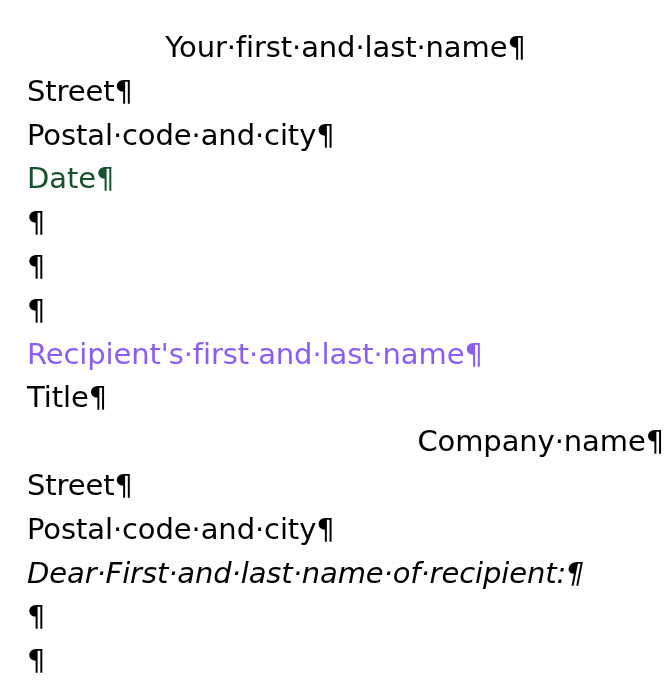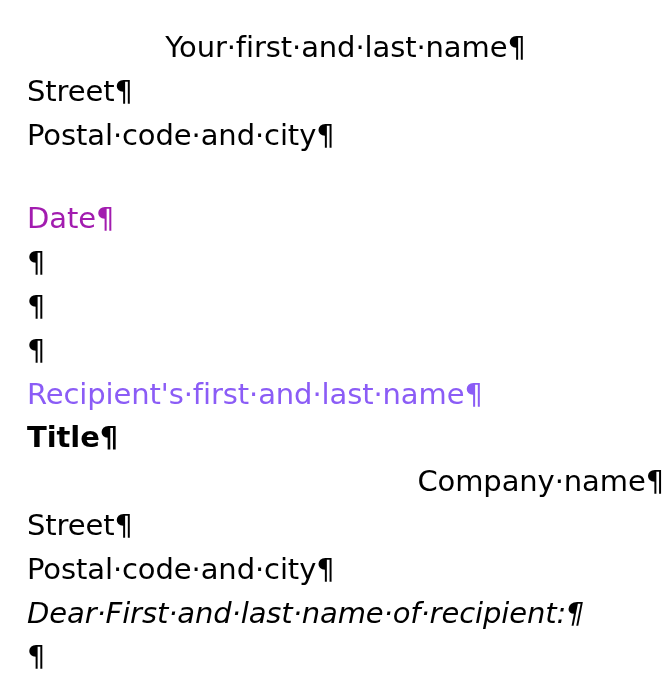--- a/index.html
+++ b/index.html
@@ -39,25 +39,25 @@
     
   }
 </style>
 </head>
 <body>
 
 <div id="document-canvas" style="background: rgb(255, 255, 255);">
     <div class="doc-line" style="color: rgb(0, 0, 0); text-align: center;">Your·first·and·last·name¶</div>
     <div class="doc-line" style="color: rgb(0, 0, 0);">Street¶</div>
     <div class="doc-line" style="color: rgb(0, 0, 0);">Postal·code·and·city¶</div>
-    <div class="doc-line" style="color: #a21caf; margin-top: 40px;">Date¶</div>
+    <div class="doc-line" style="color: #14532d;">Date¶</div>
     <div class="doc-line is-empty" style="color: rgb(0, 0, 0);">¶</div>
     <div class="doc-line is-empty" style="color: rgb(0, 0, 0);">¶</div>
     <div class="doc-line is-empty" style="color: rgb(0, 0, 0);">¶</div>
     <div class="doc-line" style="color: #8b5cf6;">Recipient's·first·and·last·name¶</div>
-    <div class="doc-line" style="color: rgb(0, 0, 0); font-weight: bold;">Title¶</div>
+    <div class="doc-line" style="color: rgb(0, 0, 0);">Title¶</div>
     <div class="doc-line" style="color: #000000; text-align: right;">Company·name¶</div>
     <div class="doc-line" style="color: rgb(0, 0, 0);">Street¶</div>
     <div class="doc-line" style="color: rgb(0, 0, 0);">Postal·code·and·city¶</div>
     <div class="doc-line" style="color: rgb(0, 0, 0); font-style: italic;">Dear·First·and·last·name·of·recipient:¶</div>
     <div class="doc-line is-empty" style="color: rgb(0, 0, 0);">¶</div>
     <div class="doc-line is-empty" style="color: rgb(0, 0, 0);">¶</div>
   </div>
 
 </body></html>

